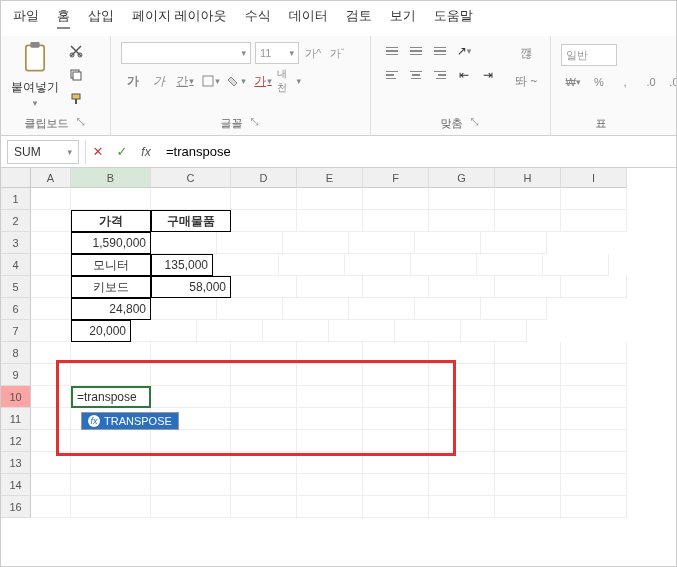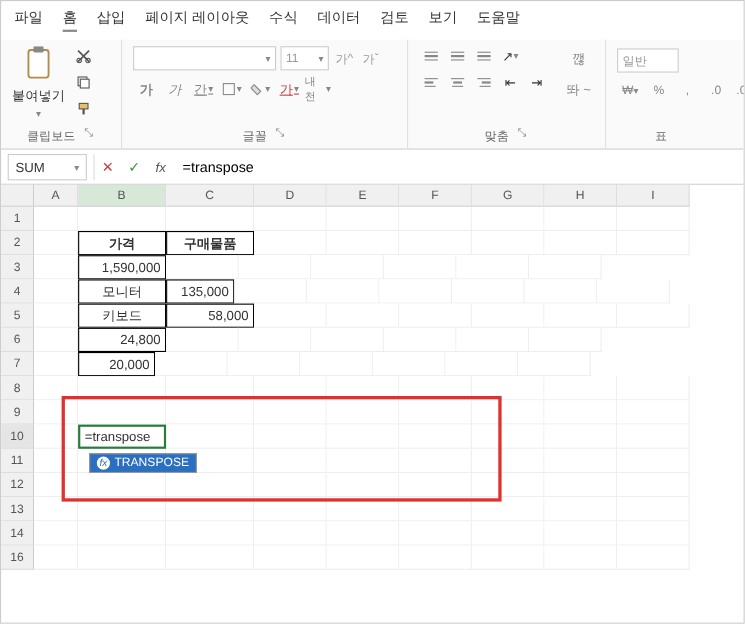--- a/index.html
+++ b/index.html
@@ -43,21 +43,21 @@
 .formula-input-wrap { flex: 1; padding: 0 8px; }
 .formula-input { width: 100%; height: 24px; border: none; outline: none; font-size: 13px; }
 
 .sheet { position: relative; display: flex; }
 .corner { width: 30px; height: 20px; background: #f0f0f0; border-right: 1px solid #ccc; border-bottom: 1px solid #ccc; }
 .col-h { height: 20px; background: #f0f0f0; border-right: 1px solid #ddd; border-bottom: 1px solid #ccc; display: flex; align-items: center; justify-content: center; font-size: 11px; color: #555; }
 .col-A { width: 40px; } .col-B { width: 80px; } .col-C { width: 80px; }
 .col-D, .col-E, .col-F, .col-G, .col-H, .col-I { width: 66px; }
 .col-B.col-h { background: #d8e8d8; }
 .row-h { width: 30px; background: #f0f0f0; border-right: 1px solid #ccc; border-bottom: 1px solid #ddd; display: flex; align-items: center; justify-content: center; font-size: 11px; color: #555; }
-.row-h.active { background: #e5e5e5; }
+.row-h.active { background: #fca5a5; }
 .grid-body { position: relative; }
 .grid-row { display: flex; }
 .cell { border-right: 1px solid #eee; border-bottom: 1px solid #eee; height: 22px; display: flex; align-items: center; padding: 0 4px; font-size: 12px; background: #fff; overflow: visible; white-space: nowrap; }
 
 .tbl .cell.bh { background: #fff; border: 1px solid #000; font-weight: bold; justify-content: center; }
 .tbl .cell.bd { background: #fff; border: 1px solid #000; justify-content: center; }
 .tbl .cell.br { background: #fff; border: 1px solid #000; justify-content: flex-end; }
 
 .active-cell { border: 2px solid #2a7a3a !important; position: relative; overflow: visible; }
 .red-box { position: absolute; border: 3px solid #e03030; pointer-events: none; }
@@ -360,21 +360,21 @@
           <div class="cell col-D" style="width: 66px;"></div>
           <div class="cell col-E" style="width: 66px;"></div>
           <div class="cell col-F" style="width: 66px;"></div>
           <div class="cell col-G" style="width: 66px;"></div>
           <div class="cell col-H" style="width: 66px;"></div>
           <div class="cell col-I" style="width: 66px;"></div>
         </div>
         <div class="grid-row tbl">
           <div class="row-h" style="height: 22px;">7</div>
           <div class="cell col-A" style="width: 40px;"></div>
-          <div class="cell col-C br" style="width: 70px; padding-left: 43px;">20,000</div>
+          <div class="cell col-C br" style="width: 60px; padding-left: 43px;">20,000</div>
           <div class="cell col-D" style="width: 66px;"></div>
           <div class="cell col-E" style="width: 66px;"></div>
           <div class="cell col-F" style="width: 66px;"></div>
           <div class="cell col-G" style="width: 66px;"></div>
           <div class="cell col-H" style="width: 66px;"></div>
           <div class="cell col-I" style="width: 66px;"></div>
         </div>
         <div class="grid-row">
           <div class="row-h" style="height: 22px;">8</div>
           <div class="cell col-A" style="width: 40px;"></div>

